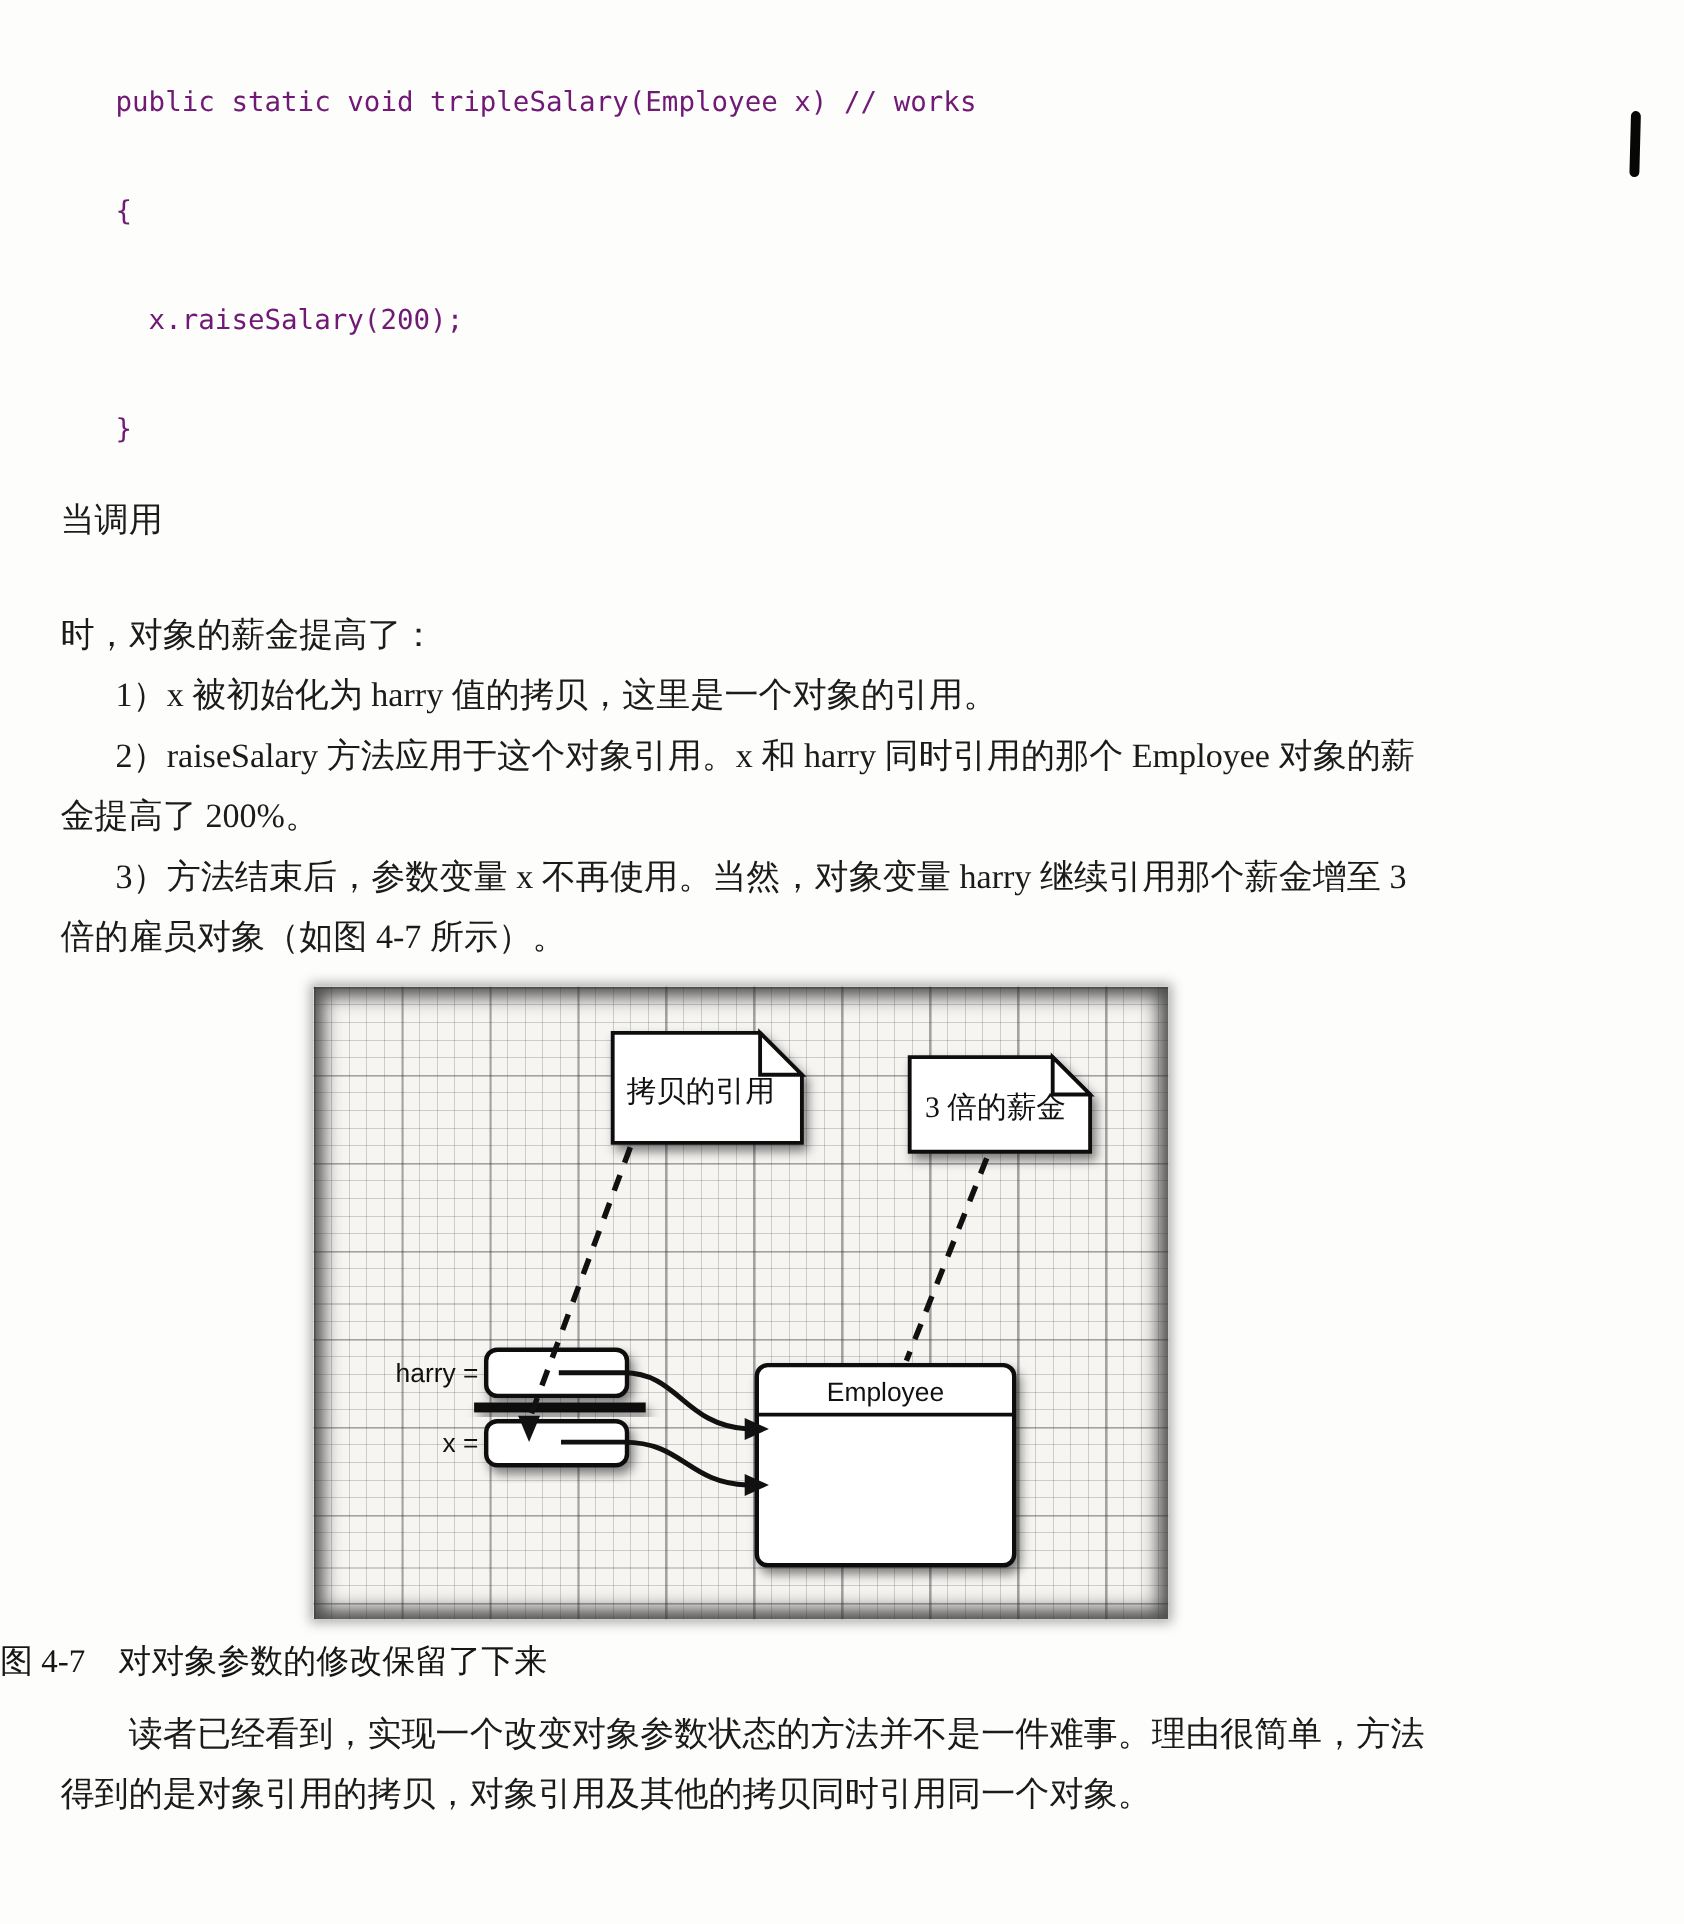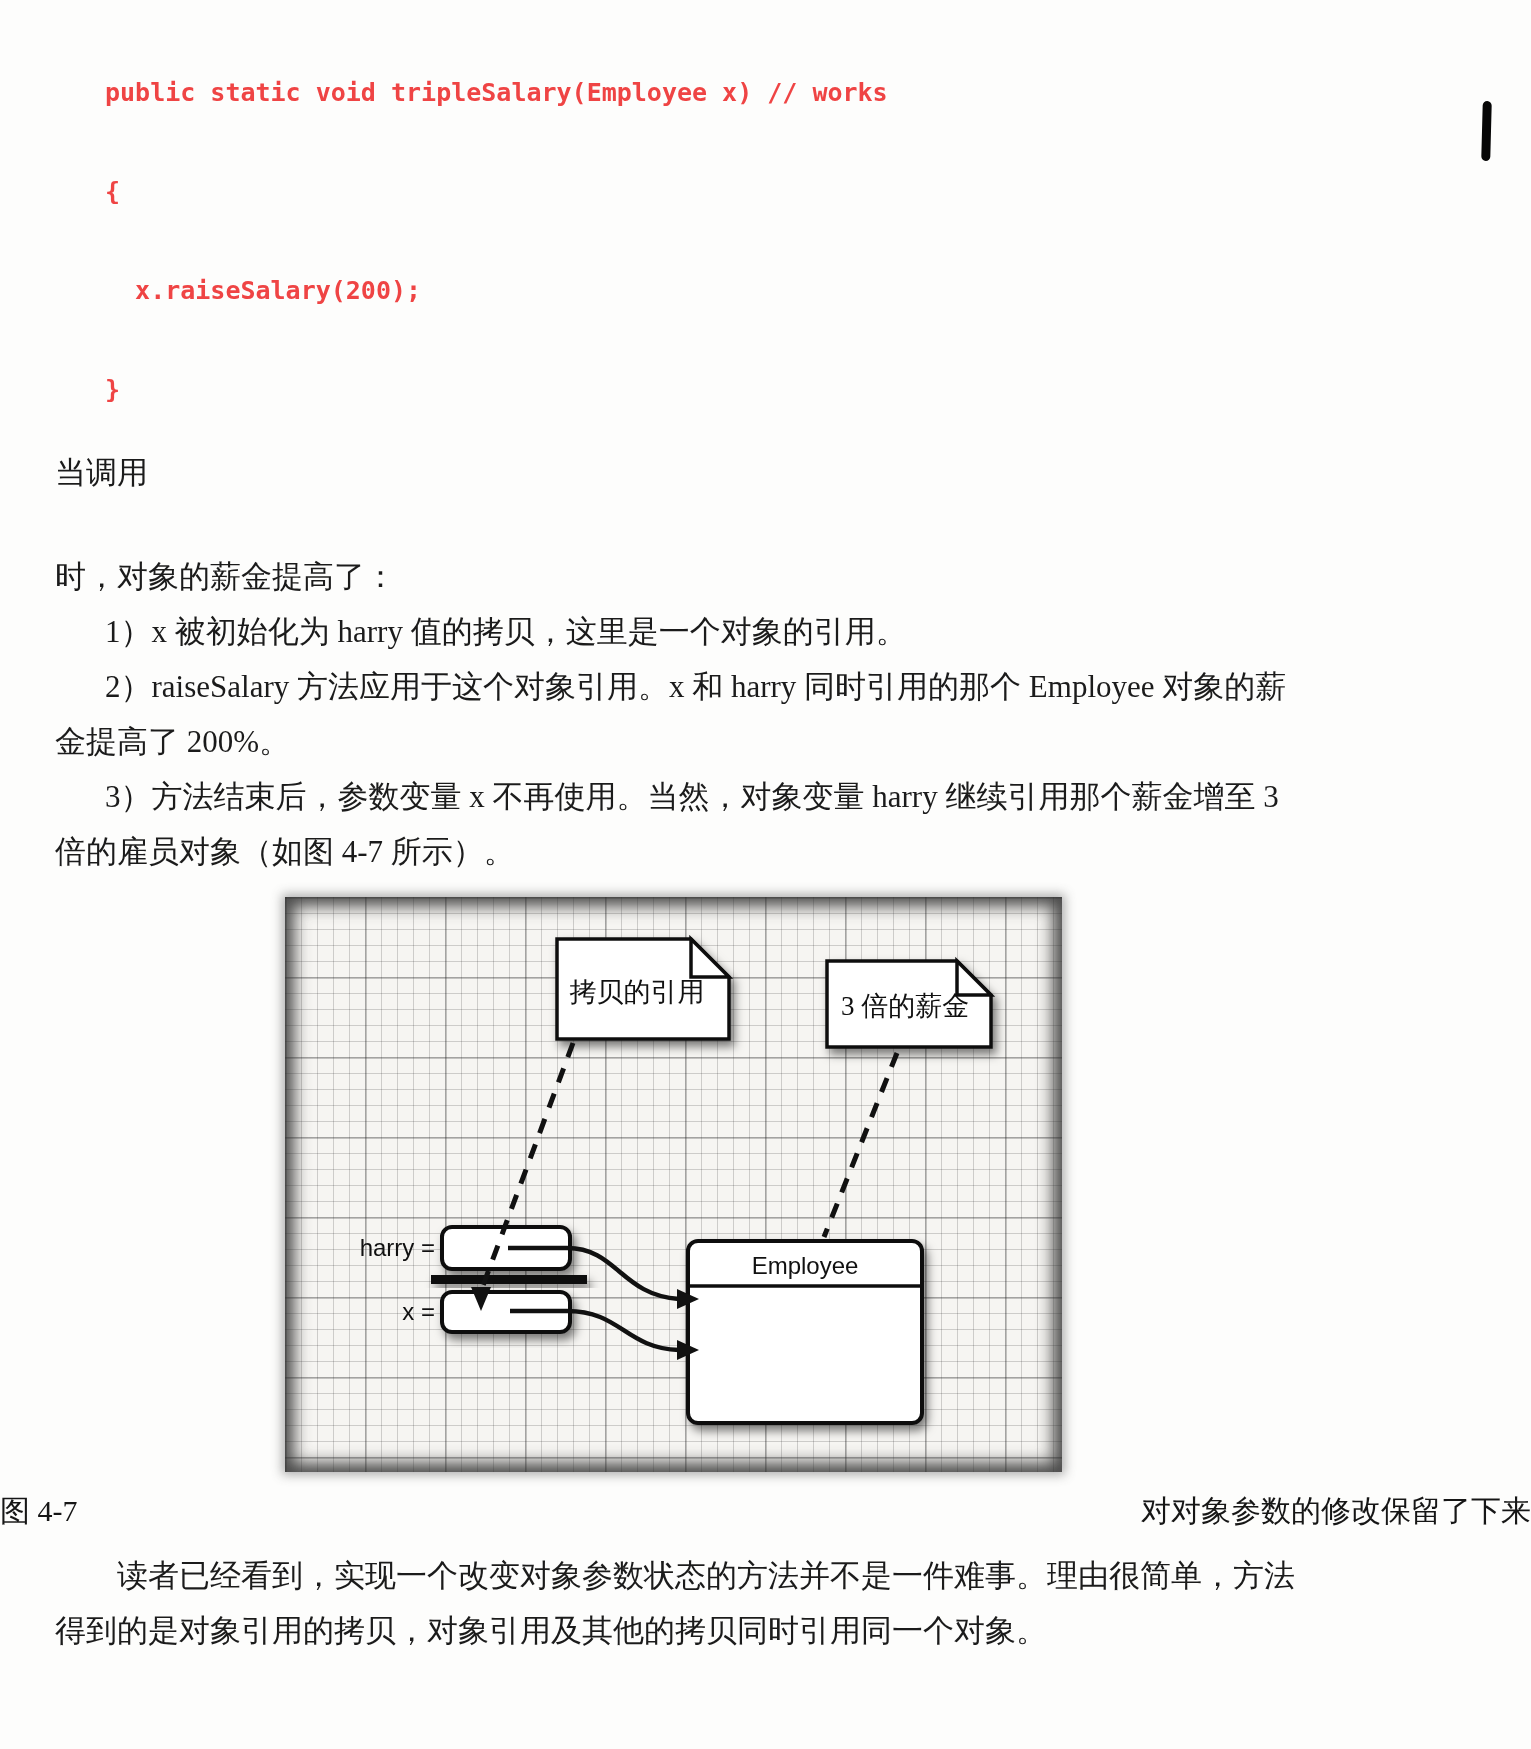--- a/index.html
+++ b/index.html
@@ -7,24 +7,23 @@
     width:1531px;height:1749px;
     background:#fdfdfc;
     color:#1b1b1b;
     font-family:"Liberation Serif","DejaVu Serif",serif;
     position:relative;
     overflow:hidden;
   }
   .code{
     font-family:"DejaVu Sans Mono","Liberation Mono",monospace;
     font-size:25px;line-height:33px;
-    color:#ef4444;
+    color:#701a75;
     margin-left:105px;
     white-space:pre;
-    font-weight:bold;
   }
   .code .code-line{white-space:pre;}
   #code-top{padding-top:10px;}
   #code-call{margin-top:10px;}
   .cn{
     font-size:31px;line-height:55px;
     margin:0 228px 0 55px;
   }
   #when-call{margin-top:6px;}
   #exec-lead{margin-top:6px;}
@@ -45,21 +44,21 @@
     box-shadow: inset 0 0 16px 9px rgba(45,45,45,.85), 0 0 10px 3px rgba(80,80,80,.45);
   }
   .fig-svg{position:absolute;left:0;top:0;width:100%;height:100%;}
   .shape{fill:#ffffff;stroke:#111;stroke-width:3.5;stroke-linejoin:miter;}
   .box{fill:#ffffff;stroke:#111;stroke-width:4;}
   .dash{fill:none;stroke:#111;stroke-width:5;stroke-dasharray:15 12;}
   .curve{fill:none;stroke:#111;stroke-width:4.5;}
   .svg-cn{font-family:"Liberation Serif","DejaVu Serif",serif;font-size:27px;fill:#111;}
   .svg-sans{font-family:"Liberation Sans","DejaVu Sans",sans-serif;font-size:24px;fill:#111;}
   .caption-row{
-    display:flex;justify-content:space-between;gap:30px;
+    display:flex;justify-content:flex-start;gap:30px;
     font-size:30px;line-height:42px;margin-top:18px;color:#161616;
   }
   .pen-mark{
     position:absolute;left:1482px;top:101px;
     width:9px;height:60px;background:#070707;
     border-radius:5px;transform:rotate(1.5deg);
   }
 </style>
 </head>
 <body>

